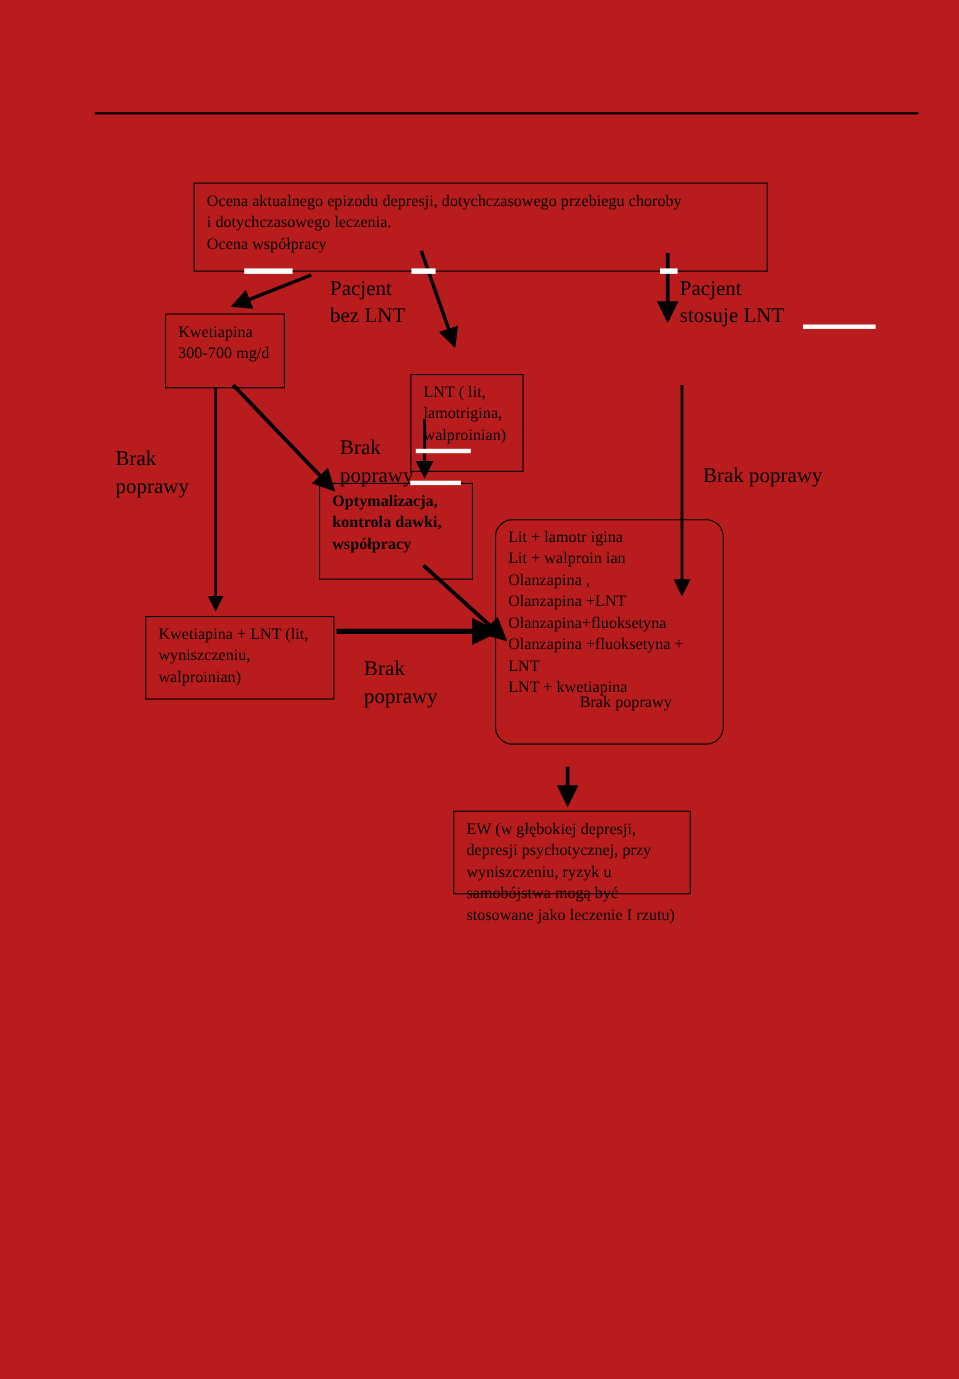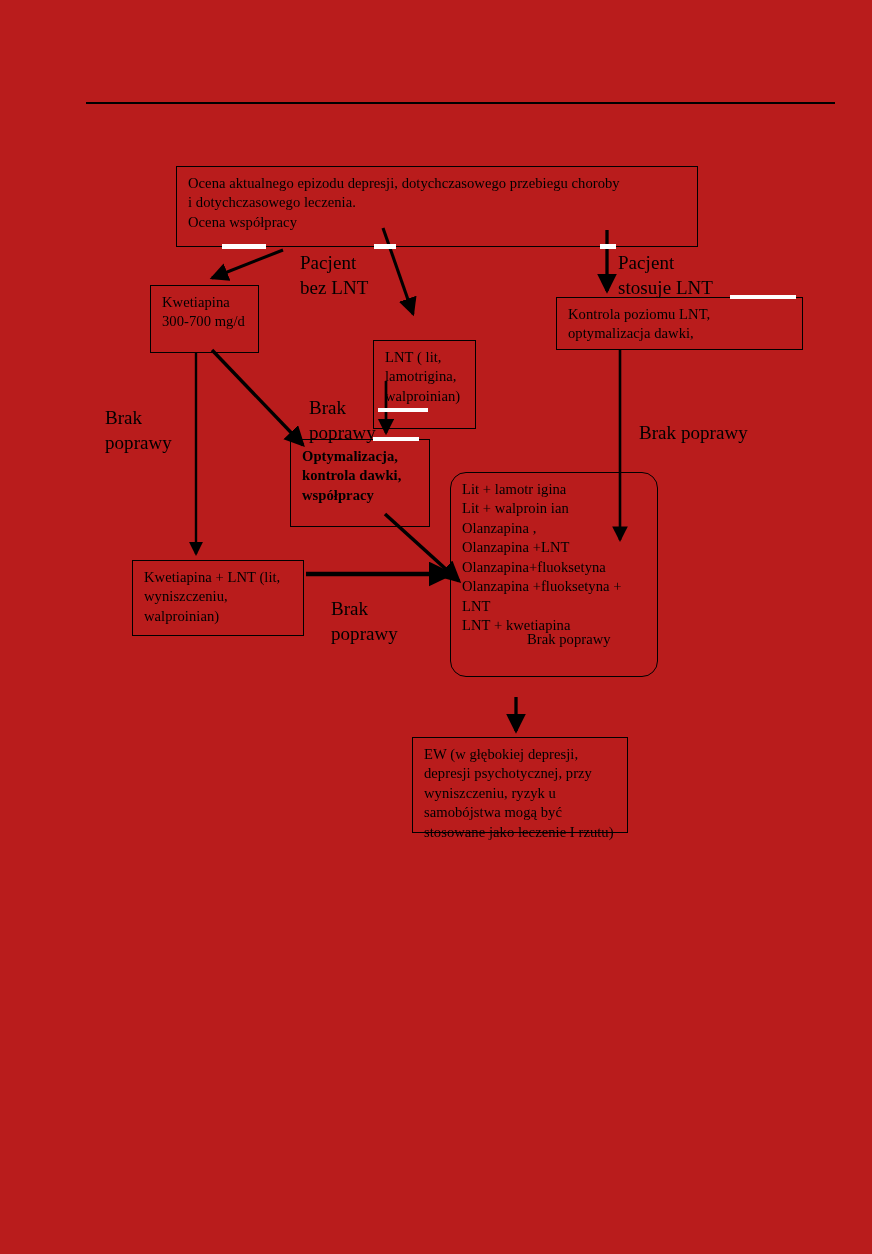--- a/index.html
+++ b/index.html
@@ -75,24 +75,20 @@
     <div class="txt">Kwetiapina
 300-700 mg/d</div>
   </div>
 
   <div class="box" style="left:373px; top:340px; width:103px; height:89px;">
     <div class="txt">LNT ( lit,
 lamotrigina,
 walproinian)</div>
   </div>
 
-  <div class="box" style="left:556px; top:297px; width:247px; height:53px;">
-    <div class="txt">Kontrola poziomu LNT,
-optymalizacja dawki,</div>
-  </div>
 
   <div class="box" style="left:290px; top:439px; width:140px; height:88px;font-weight:bold;">
     <div class="txt">Optymalizacja,
 kontrola dawki,
 współpracy</div>
   </div>
 
   <div class="box" style="left:132px; top:560px; width:172px; height:76px;">
     <div class="txt">Kwetiapina + LNT (lit,
 wyniszczeniu,
@@ -104,21 +100,21 @@
 Lit + walproin ian
 Olanzapina ,
 Olanzapina +LNT
 Olanzapina+fluoksetyna
 Olanzapina +fluoksetyna +
 LNT
 LNT + kwetiapina</div>
     <div class="txt" style="left:76px; top:157px;">Brak poprawy</div>
   </div>
 
-  <div class="box" style="left:412px; top:737px; width:216px; height:96px;padding-left:28px;">
+  <div class="box" style="left:412px; top:737px; width:216px; height:76px;padding-left:28px;">
     <div class="txt">EW (w głębokiej depresji,
 depresji psychotycznej, przy
 wyniszczeniu, ryzyk u
 samobójstwa mogą być
 stosowane jako leczenie I rzutu)</div>
   </div>
 
   <svg class="arrows" viewBox="0 0 872 1254" xmlns="http://www.w3.org/2000/svg">
     <defs>
       <marker id="ah" markerWidth="10" markerHeight="10" refX="5.2" refY="3" orient="auto" markerUnits="strokeWidth">

